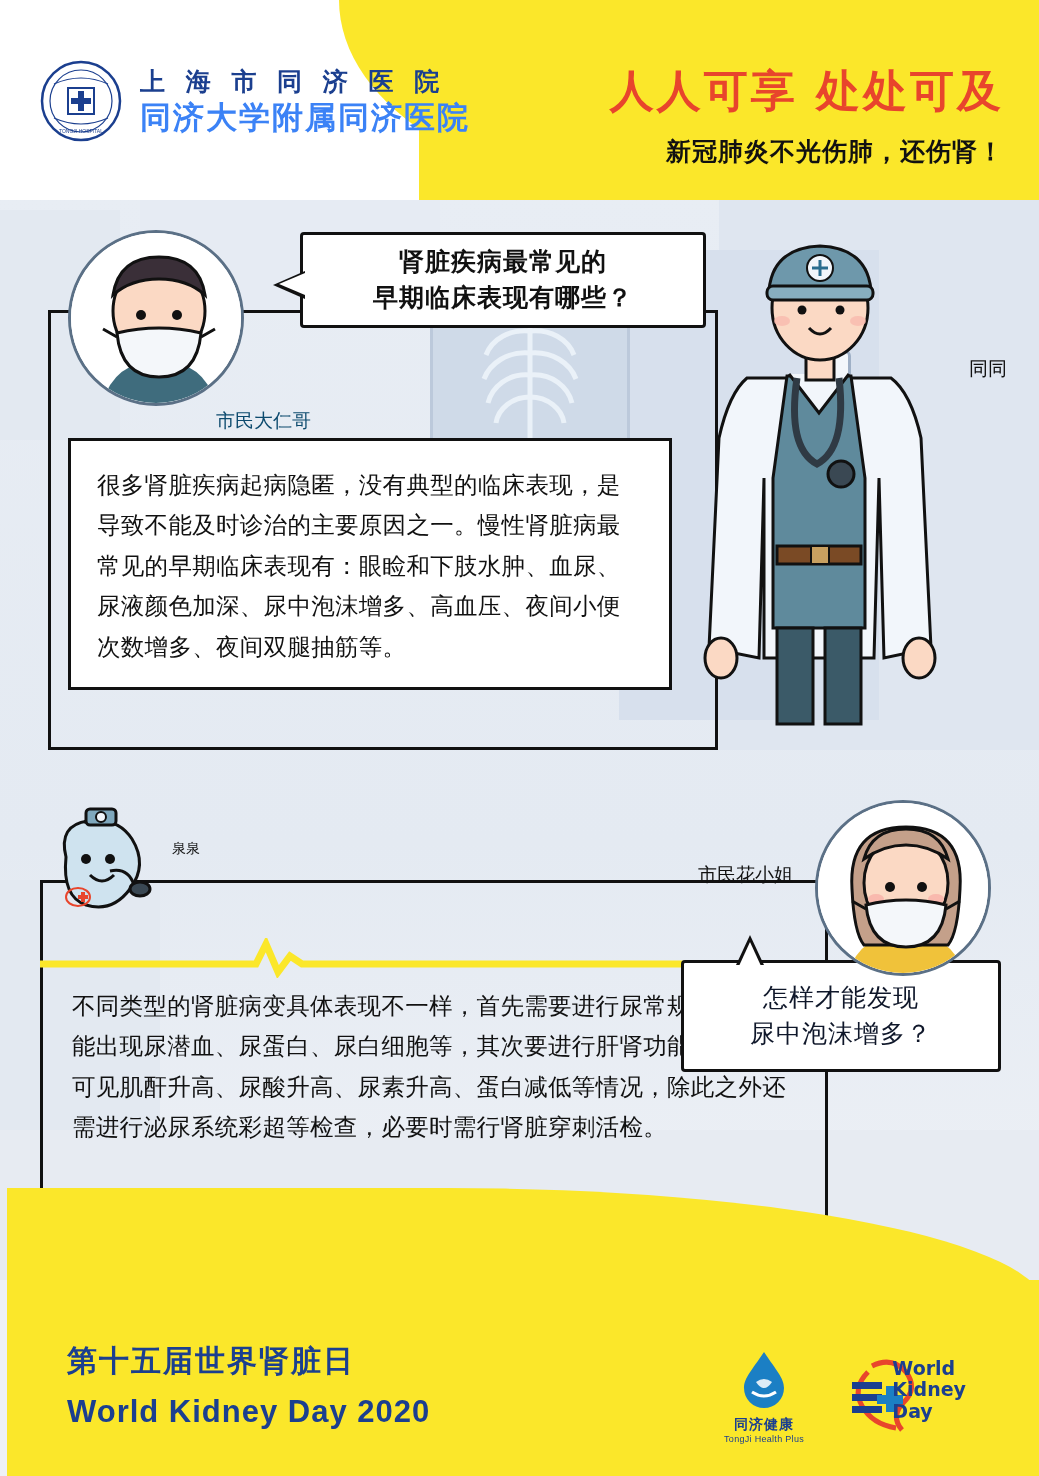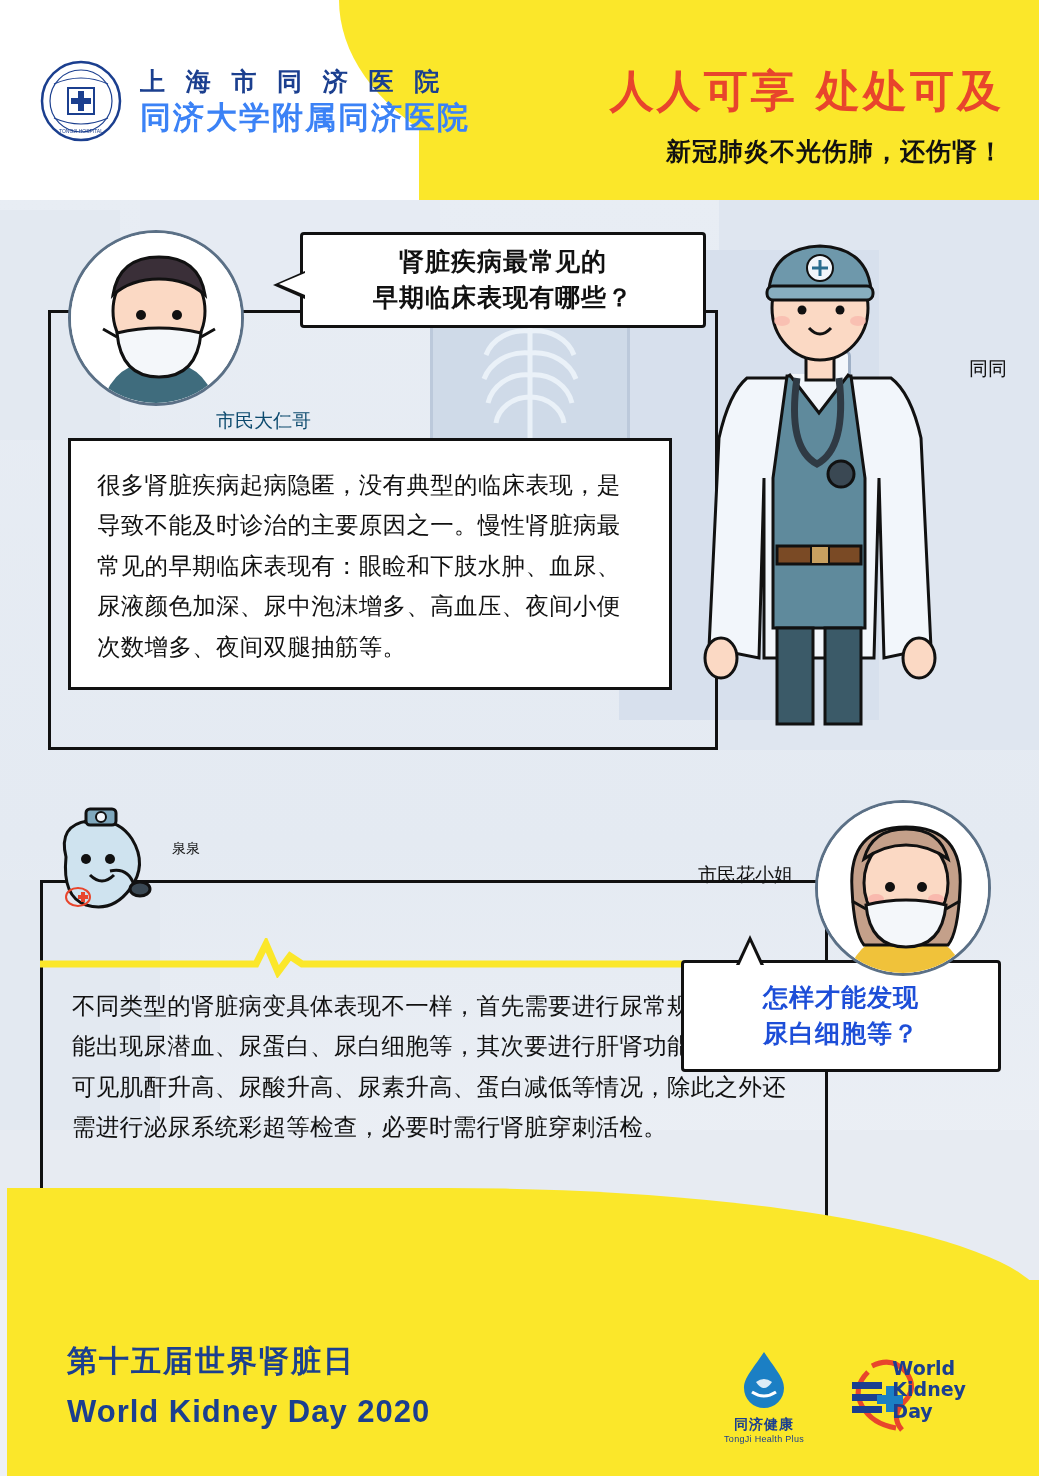--- a/index.html
+++ b/index.html
@@ -196,21 +196,21 @@
   .answer2 {
     position: absolute; left: 62px; top: 980px; width: 742px; height: 240px;
     background: transparent; z-index: 6; padding: 6px 0 0 10px;
   }
   .bubble-q2 {
     position: absolute; right: 38px; top: 960px; width: 320px; height: 112px;
     background: #fff; border: 3px solid #111; border-radius: 4px; z-index: 7;
     display: flex; flex-direction: column; justify-content: center; align-items: center;
   }
   .bubble-q2 .line {
-    font-size: 25px; font-weight: bold; color: #1d4ed8; letter-spacing: 1px; line-height: 1.45;
+    font-size: 25px; font-weight: normal; color: #0f172a; letter-spacing: 1px; line-height: 1.45;
     font-family: "DejaVu Sans", sans-serif;
   }
   .bubble-q2 .tail {
     position: absolute; left: 52px; top: -28px; width: 0; height: 0;
     border-left: 14px solid transparent; border-right: 14px solid transparent;
     border-bottom: 30px solid #111;
   }
   .bubble-q2 .tail-in {
     position: absolute; left: 55px; top: -21px; width: 0; height: 0;
     border-left: 11px solid transparent; border-right: 11px solid transparent;
@@ -395,21 +395,21 @@
       <path d="M48 102 q40 -10 80 0 q-4 42 -40 42 q-36 0 -40 -42Z" fill="#f4f7fa" stroke="#111" stroke-width="3"></path>
       <path d="M48 106 l-14 -8 M128 106 l14 -8" stroke="#111" stroke-width="3"></path>
     </svg>
   </div>
   <div class="name-lady">市民花小姐</div>
 
   <div class="bubble-q2">
     <div class="tail"></div>
       <div class="tail-in"></div>
     <div class="line">怎样才能发现</div>
-    <div class="line">尿白细胞等？</div>
+    <div class="line">尿中泡沫增多？</div>
   </div>
 
   <div class="answer2">
     <p>不同类型的肾脏病变具体表现不一样，首先需要进行尿常规检查，可能出现尿潜血、尿蛋白、尿白细胞等，其次要进行肝肾功能的检查，可见肌酐升高、尿酸升高、尿素升高、蛋白减低等情况，除此之外还需进行泌尿系统彩超等检查，必要时需行肾脏穿刺活检。</p>
   </div>
 
   <div class="yellow-bottom">
     <div class="footer-text">
       <div class="footer-l1">第十五届世界肾脏日</div>
       <div class="footer-l2">World Kidney Day 2020</div>

